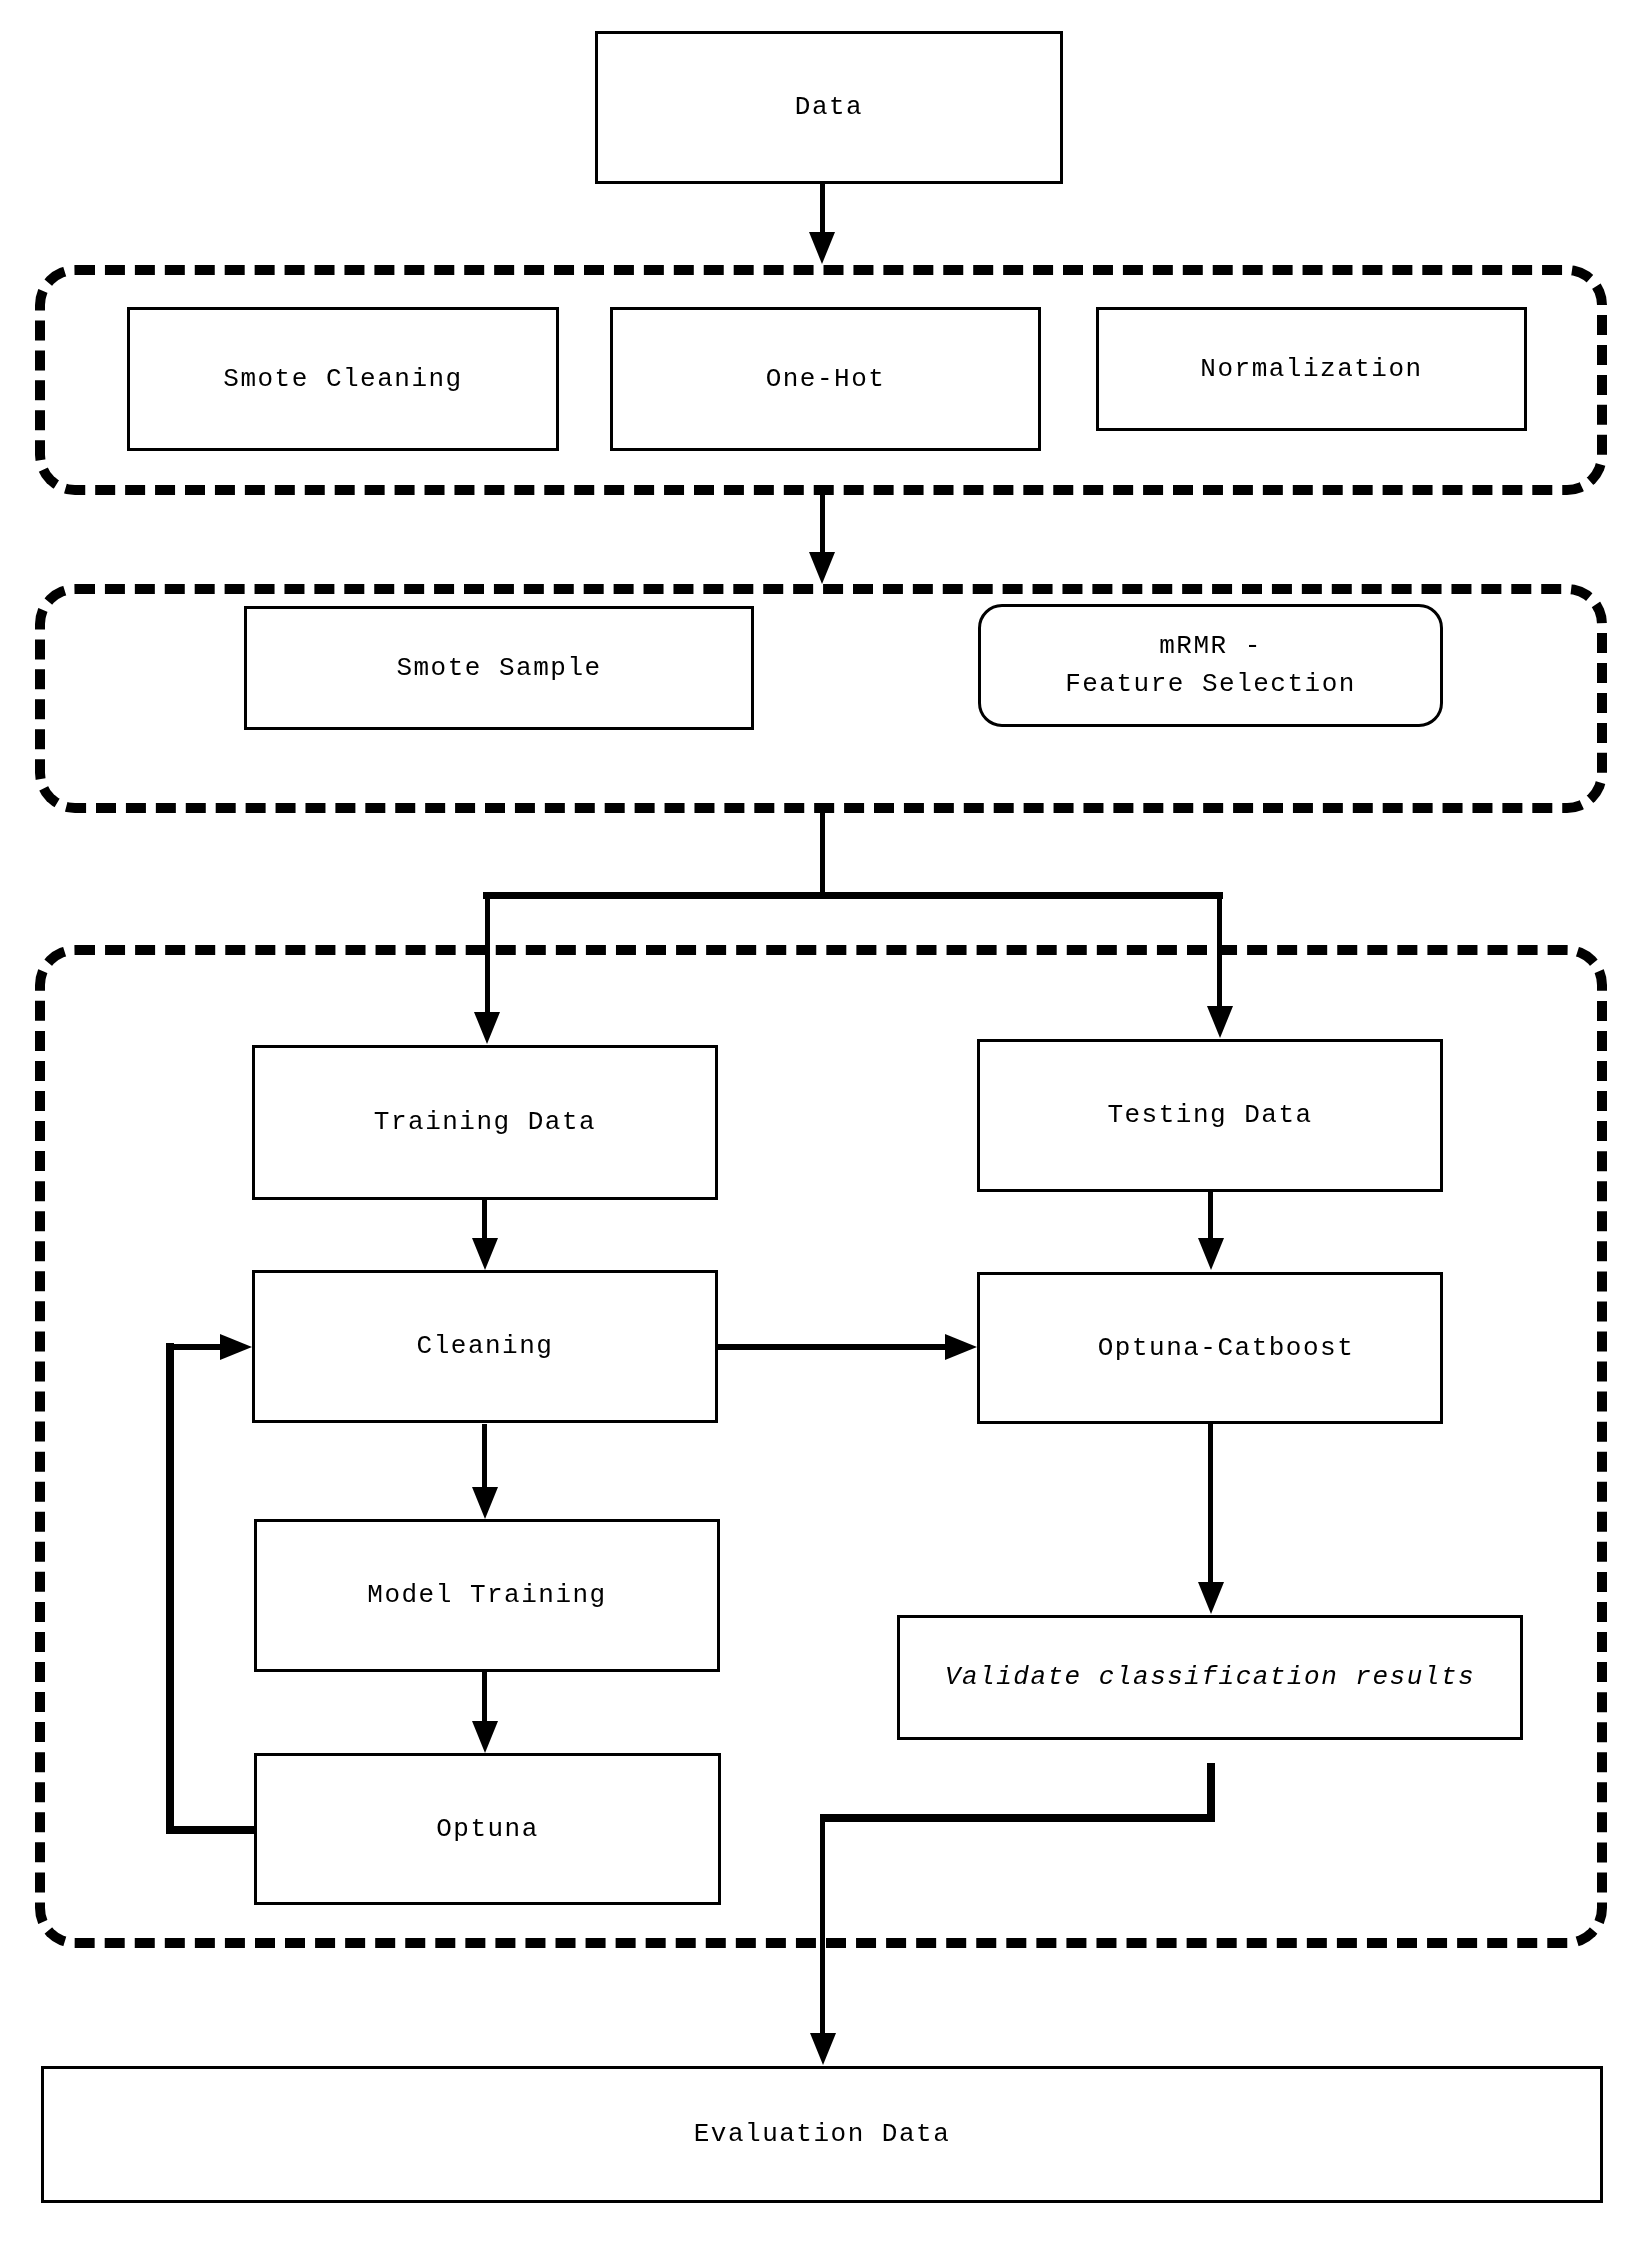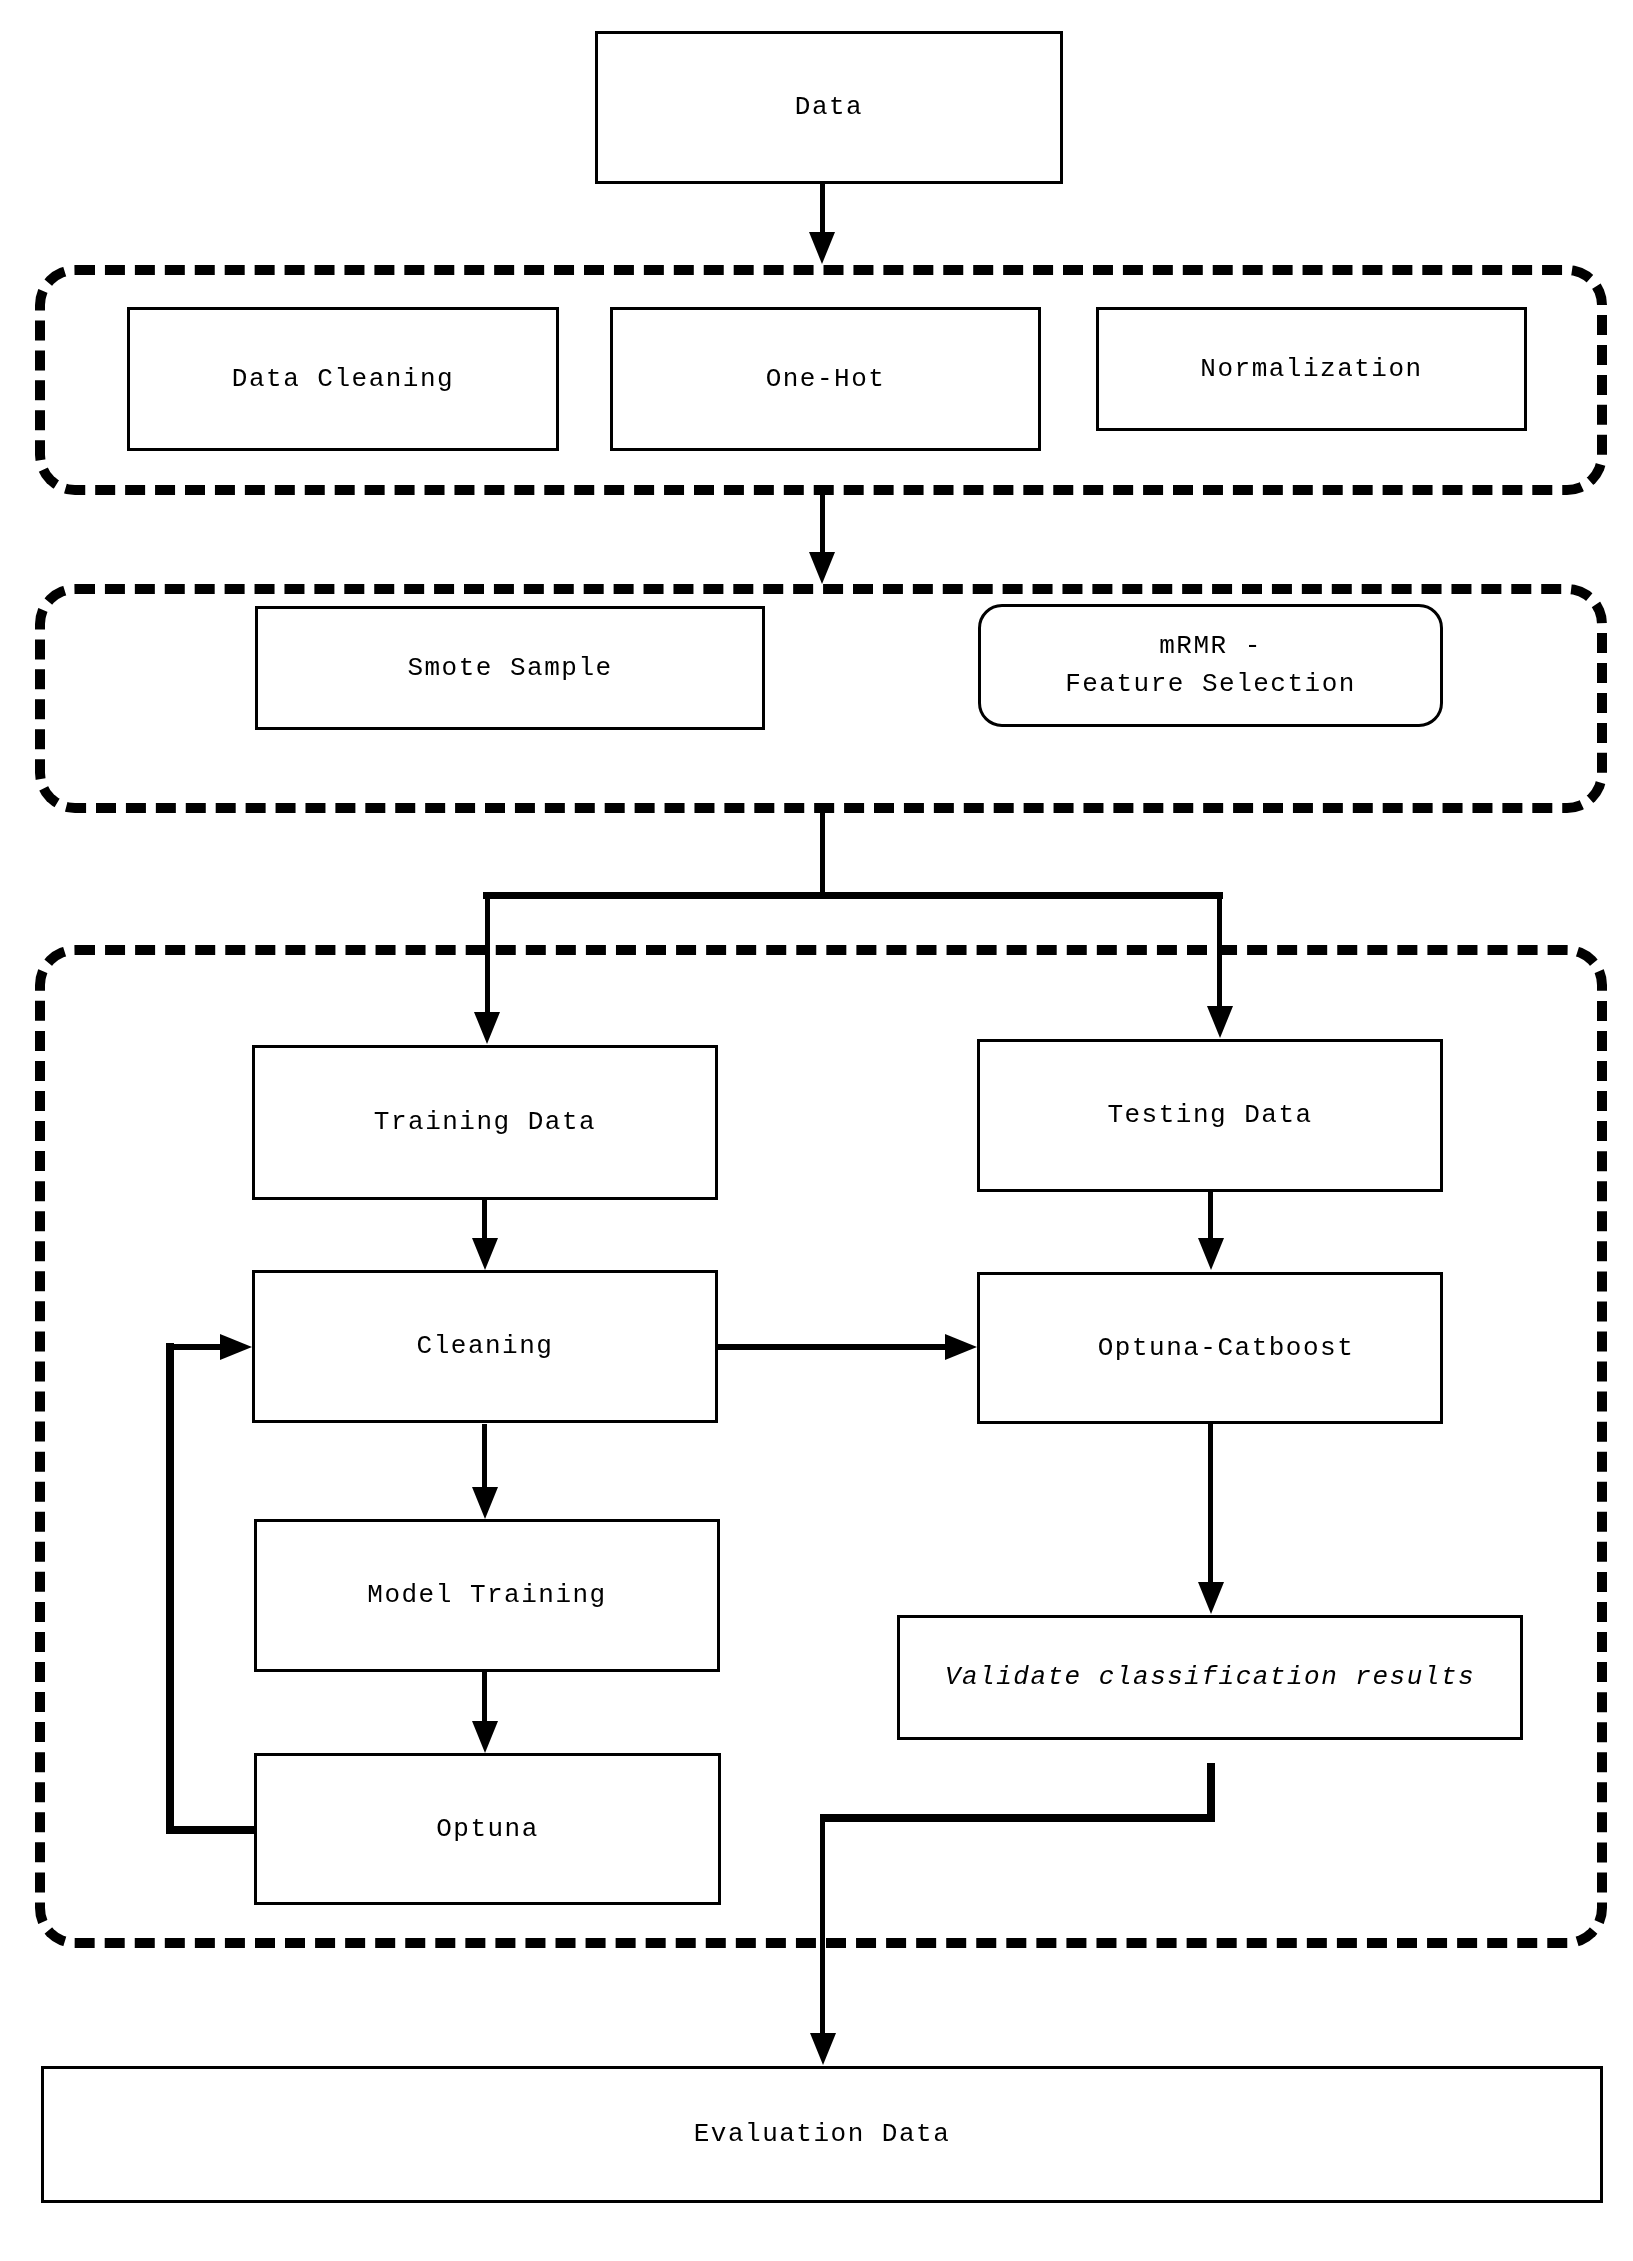--- a/index.html
+++ b/index.html
@@ -91,27 +91,27 @@
   <div class="vline" style="left:1208px;top:1424px;width:5.4px;height:163px;"></div>
   <div class="ah-down" style="left:1198px;top:1582px;"></div>
 
   <div class="vline" style="left:1207px;top:1763px;width:7.7px;height:59px;"></div>
   <div class="hline" style="left:820px;top:1814px;width:394px;height:7.7px;"></div>
   <div class="vline" style="left:820px;top:1822px;width:5.4px;height:215px;"></div>
   <div class="ah-down" style="left:810px;top:2033px;"></div>
 
   <div class="node" style="left:595px;top:31px;width:468px;height:153px;">Data</div>
 
-  <div class="node" style="left:127px;top:307px;width:432px;height:144px;">Data Cleaning</div>
+  <div class="node" style="left:127px;top:307px;width:432px;height:144px;">Smote Cleaning</div>
 
   <div class="node" style="left:610px;top:307px;width:431px;height:144px;">One-Hot</div>
 
   <div class="node" style="left:1096px;top:307px;width:431px;height:124px;">Normalization</div>
 
-  <div class="node" style="left:255px;top:606px;width:510px;height:124px;">Smote Sample</div>
+  <div class="node" style="left:244px;top:606px;width:510px;height:124px;">Smote Sample</div>
 
   <div class="node" style="left:978px;top:604px;width:465px;height:123px;line-height:1.45;border-radius:24px;">mRMR -
 Feature Selection</div>
 
   <div class="node" style="left:252px;top:1045px;width:466px;height:155px;">Training Data</div>
 
   <div class="node" style="left:252px;top:1270px;width:466px;height:153px;">Cleaning</div>
 
   <div class="node" style="left:254px;top:1519px;width:466px;height:153px;">Model Training</div>
 

